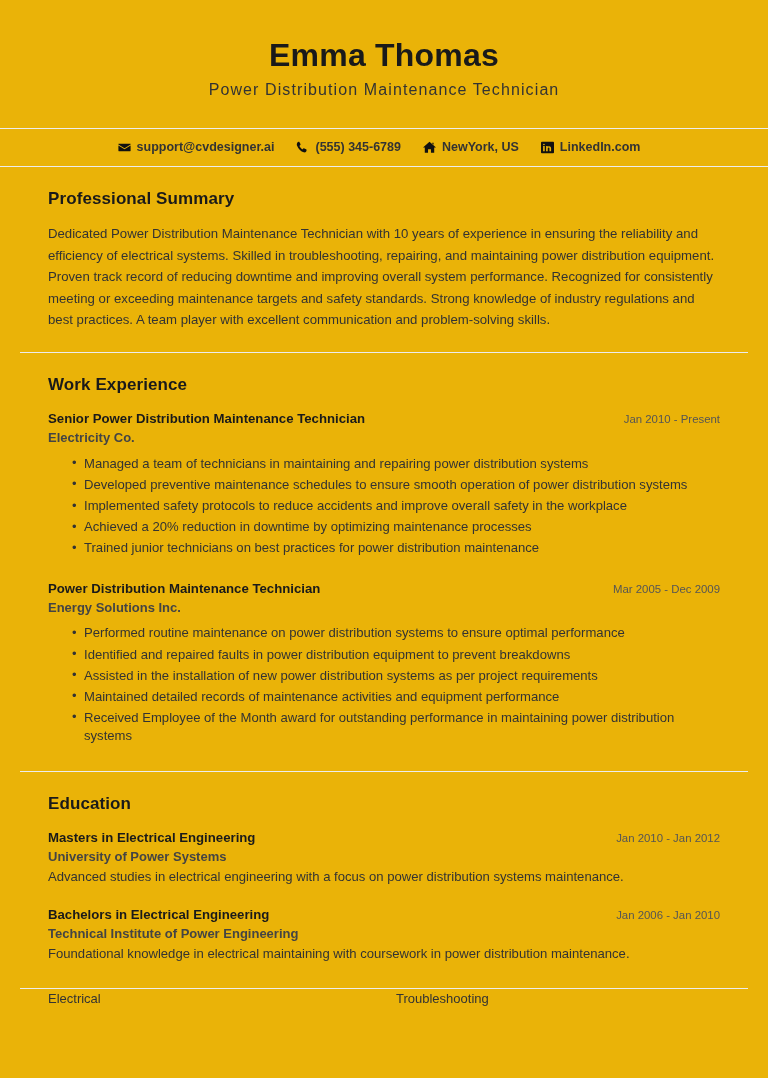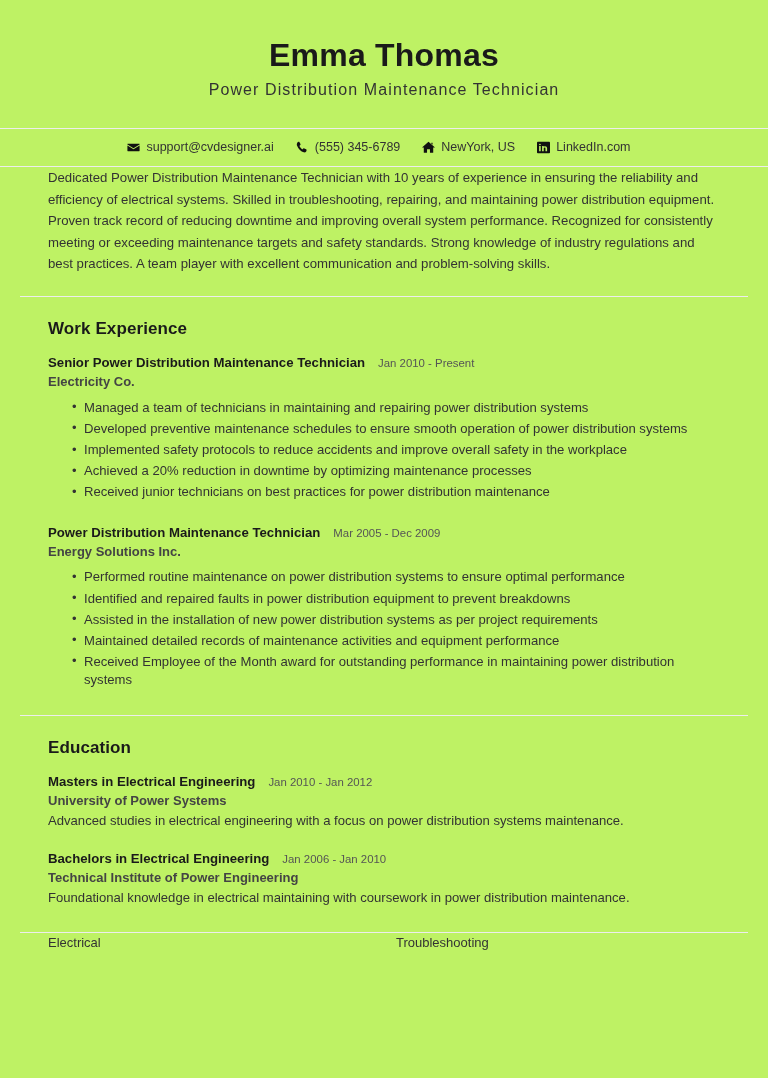--- a/index.html
+++ b/index.html
@@ -9,21 +9,21 @@
     height: 1078px;
     background: #ffffff;
     font-family: "Liberation Sans", sans-serif;
     color: #333333;
     overflow: hidden;
   }
 
   .page {
     width: 768px;
     height: 1078px;
-    background: #bef264;
+    background: #eab308;
     position: relative;
   }
 
   
   .header {
     padding: 36px 48px 18px 48px;
     text-align: center;
   }
   .full-name {
     font-size: 32px;
@@ -43,20 +43,21 @@
   
   .contact-bar {
     margin: 11px 0 0 0;
     border-top: 1px solid #ededed;
     border-bottom: 1px solid #ededed;
     padding: 11px 10px 12px 0;
     display: flex;
     justify-content: center;
     align-items: center;
     gap: 22px;
+    font-weight: bold;
   }
   .contact-item {
     display: flex;
     align-items: center;
     gap: 6px;
     font-size: 12.5px;
     color: #333333;
     white-space: nowrap;
   }
   .contact-item .ico {
@@ -90,23 +91,23 @@
     line-height: 1.62;
     color: #333333;
     text-align: left;
     padding-bottom: 22px;
   }
 
   
   .entry { margin-bottom: 3px; }
   .entry-head {
     display: flex;
-    justify-content: flex-start;
+    justify-content: space-between;
     align-items: baseline;
-    gap: 13px;
+    gap: 2px;
   }
   .entry-role {
     font-size: 13.2px;
     font-weight: bold;
     color: #1a1a1a;
     line-height: 1.5;
   }
   .entry-date {
     font-size: 11.4px;
     color: #555555;
@@ -210,39 +211,40 @@
       <span class="ico">
         <svg width="13" height="13" viewBox="0 0 16 16" fill="currentColor">
             <path d="M1 1h14c.55 0 1 .45 1 1v12c0 .55-.45 1-1 1H1c-.55 0-1-.45-1-1V2c0-.55.45-1 1-1zm1.6 5.3v6.4h2V6.3h-2zm1-1c.65 0 1.1-.45 1.1-1s-.45-1-1.08-1c-.64 0-1.07.44-1.07 1 0 .55.42 1 1.04 1zM6.3 12.7h2V9.1c0-.18.01-.36.07-.49.15-.36.47-.73 1.03-.73.73 0 1.02.55 1.02 1.37v3.45h2V9.03c0-1.85-.99-2.71-2.3-2.71-1.08 0-1.55.6-1.82 1.01V6.3h-2c.03.57 0 6.4 0 6.4z"></path>
           </svg>
       </span>
       <span>LinkedIn.com</span>
     </div>
   </div>
 
   <div class="section">
+    <div class="section-title">Professional Summary</div>
     <div class="summary-text">Dedicated Power Distribution Maintenance Technician with 10 years of experience in ensuring the reliability and efficiency of electrical systems. Skilled in troubleshooting, repairing, and maintaining power distribution equipment. Proven track record of reducing downtime and improving overall system performance. Recognized for consistently meeting or exceeding maintenance targets and safety standards. Strong knowledge of industry regulations and best practices. A team player with excellent communication and problem-solving skills.</div>
   </div>
 
   <div class="section-divider"></div>
   <div class="section">
     <div class="section-title">Work Experience</div>
 
     <div class="entry">
       <div class="entry-head">
         <div class="entry-role">Senior Power Distribution Maintenance Technician</div>
         <div class="entry-date">Jan 2010 - Present</div>
       </div>
       <div class="entry-org">Electricity Co.</div>
       <ul class="entry-bullets">
         <li>Managed a team of technicians in maintaining and repairing power distribution systems</li>
         <li>Developed preventive maintenance schedules to ensure smooth operation of power distribution systems</li>
         <li>Implemented safety protocols to reduce accidents and improve overall safety in the workplace</li>
         <li>Achieved a 20% reduction in downtime by optimizing maintenance processes</li>
-        <li>Received junior technicians on best practices for power distribution maintenance</li>
+        <li>Trained junior technicians on best practices for power distribution maintenance</li>
       </ul>
     </div>
 
     <div class="exp-entry-gap"></div>
 
     <div class="entry">
       <div class="entry-head">
         <div class="entry-role">Power Distribution Maintenance Technician</div>
         <div class="entry-date">Mar 2005 - Dec 2009</div>
       </div>

